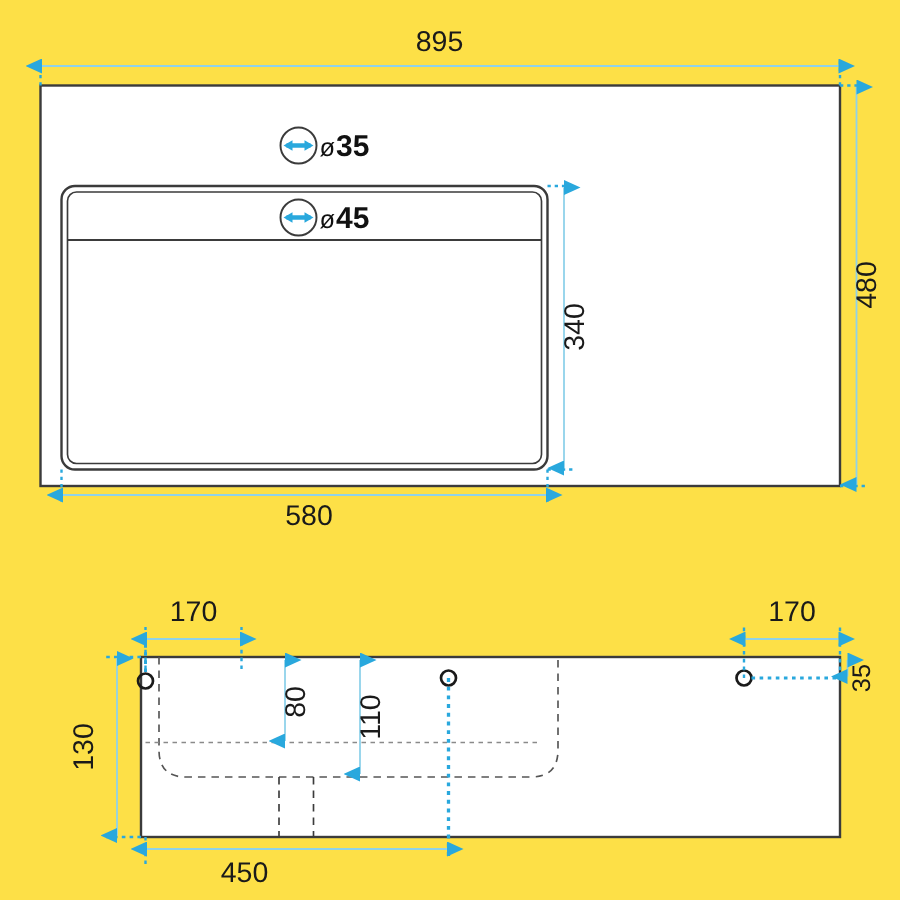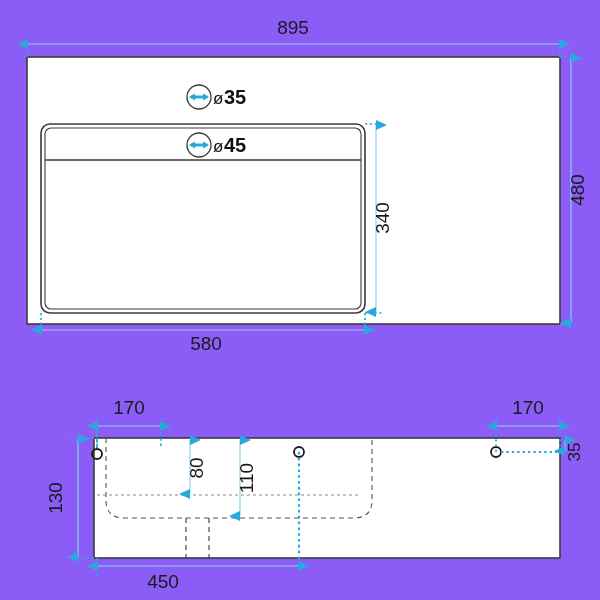--- a/index.html
+++ b/index.html
@@ -11,21 +11,21 @@
   body {
     width: 600px;
     height: 600px;
     font-family: "Liberation Sans", sans-serif;
     overflow: hidden;
   }
   #drawing-root {
     position: relative;
     width: 600px;
     height: 600px;
-    background: #8b5cf6;
+    background: #fde047;
   }
   svg#drawing {
     display: block;
     width: 600px;
     height: 600px;
   }
   .dim-text {
     font-family: "Liberation Sans", sans-serif;
     font-size: 19px;
     fill: #1a1a1a;

